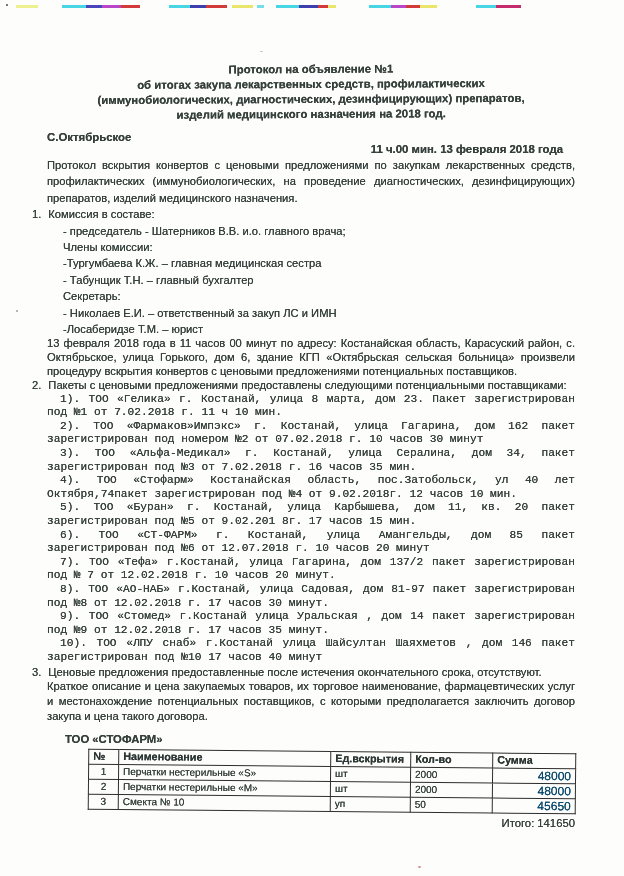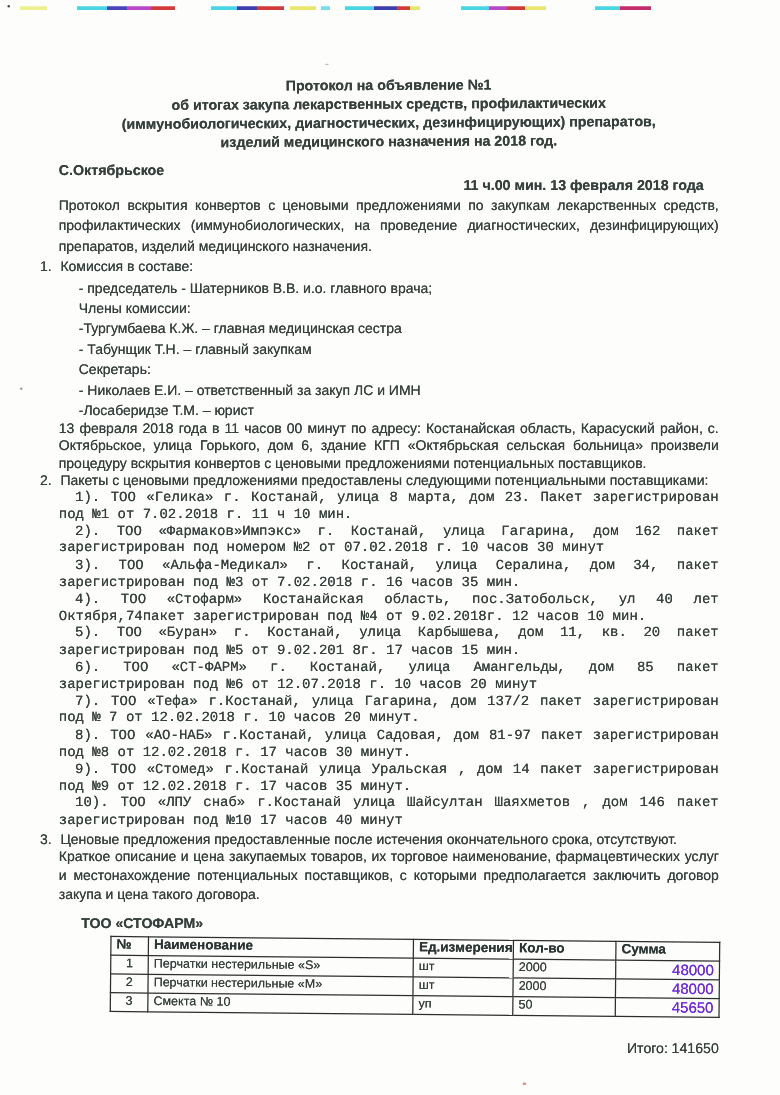--- a/index.html
+++ b/index.html
@@ -80,22 +80,22 @@
     padding:0 4px; vertical-align:top; overflow:hidden; white-space:nowrap;
   }
   .doc-table th { text-align:left; font-size:10.8px; height:14px; line-height:13px; color:#2c3634; }
   .doc-table td { font-size:10px; height:14px; line-height:13px; }
   .doc-table col.c-num { width:30px; }
   .doc-table col.c-name { width:212px; }
   .doc-table col.c-unit { width:80px; }
   .doc-table col.c-qty { width:82px; }
   .doc-table col.c-sum { width:83px; }
   .doc-table td:first-child { text-align:center; }
-  .doc-table td:last-child { text-align:right; font-size:12px; line-height:14px; color:#6d28d9; }
-  .total-row { margin-top:20px; text-align:right; font-size:11.3px; }
+  .doc-table td:last-child { text-align:right; font-size:12px; line-height:14px; color:#0c4a6e; }
+  .total-row { margin-top:4px; text-align:right; font-size:11.3px; }
   .total-row span { margin-left:3px; }
 </style>
 </head>
 <body>
 
 <div class="page">
   <div class="scan-strip"></div>
   <div class="speck s1"></div>
   <div class="speck s2"></div>
   <div class="speck s3"></div>
@@ -117,21 +117,21 @@
     <p class="para intro">Протокол вскрытия конвертов с ценовыми предложениями по закупкам лекарственных средств, профилактических (иммунобиологических, на проведение диагностических, дезинфицирующих) препаратов, изделий медицинского назначения.</p>
 
     <p class="para numbered sec1">
       <span class="num">1.</span><span>Комиссия в составе:</span>
     </p>
     <div class="sub-lines">
 
     <div>- председатель - Шатерников В.В. и.о. главного врача;</div>
         <div>Члены комиссии:</div>
         <div>-Тургумбаева К.Ж. – главная медицинская сестра</div>
-        <div>- Табунщик Т.Н. – главный закупкам</div>
+        <div>- Табунщик Т.Н. – главный бухгалтер</div>
         <div>Секретарь:</div>
         <div>- Николаев Е.И. – ответственный за закуп ЛС и ИМН</div>
         <div>-Лосаберидзе Т.М. – юрист</div>
       </div>
 
     <p class="para opening">13 февраля 2018 года в 11 часов 00 минут по адресу: Костанайская область, Карасуский район, с. Октябрьское, улица Горького, дом 6, здание КГП «Октябрьская сельская больница»  произвели процедуру вскрытия конвертов с ценовыми предложениями потенциальных поставщиков.</p>
 
     <p class="para numbered sec2">
       <span class="num">2.</span><span>Пакеты с ценовыми предложениями предоставлены следующими потенциальными поставщиками:</span>
     </p>
@@ -164,21 +164,21 @@
             <col class="c-name">
             <col class="c-unit">
             <col class="c-qty">
             <col class="c-sum">
         </colgroup>
         <thead>
           <tr>
 
           <th>№</th>
               <th>Наименование</th>
-              <th>Ед.измерения</th>
+              <th>Ед.вскрытия</th>
               <th>Кол-во</th>
               <th>Сумма</th>
             </tr>
         </thead>
         <tbody>
 
         <tr>
               <td>1</td>
               <td>Перчатки нестерильные «S»</td>
               <td>шт</td>

